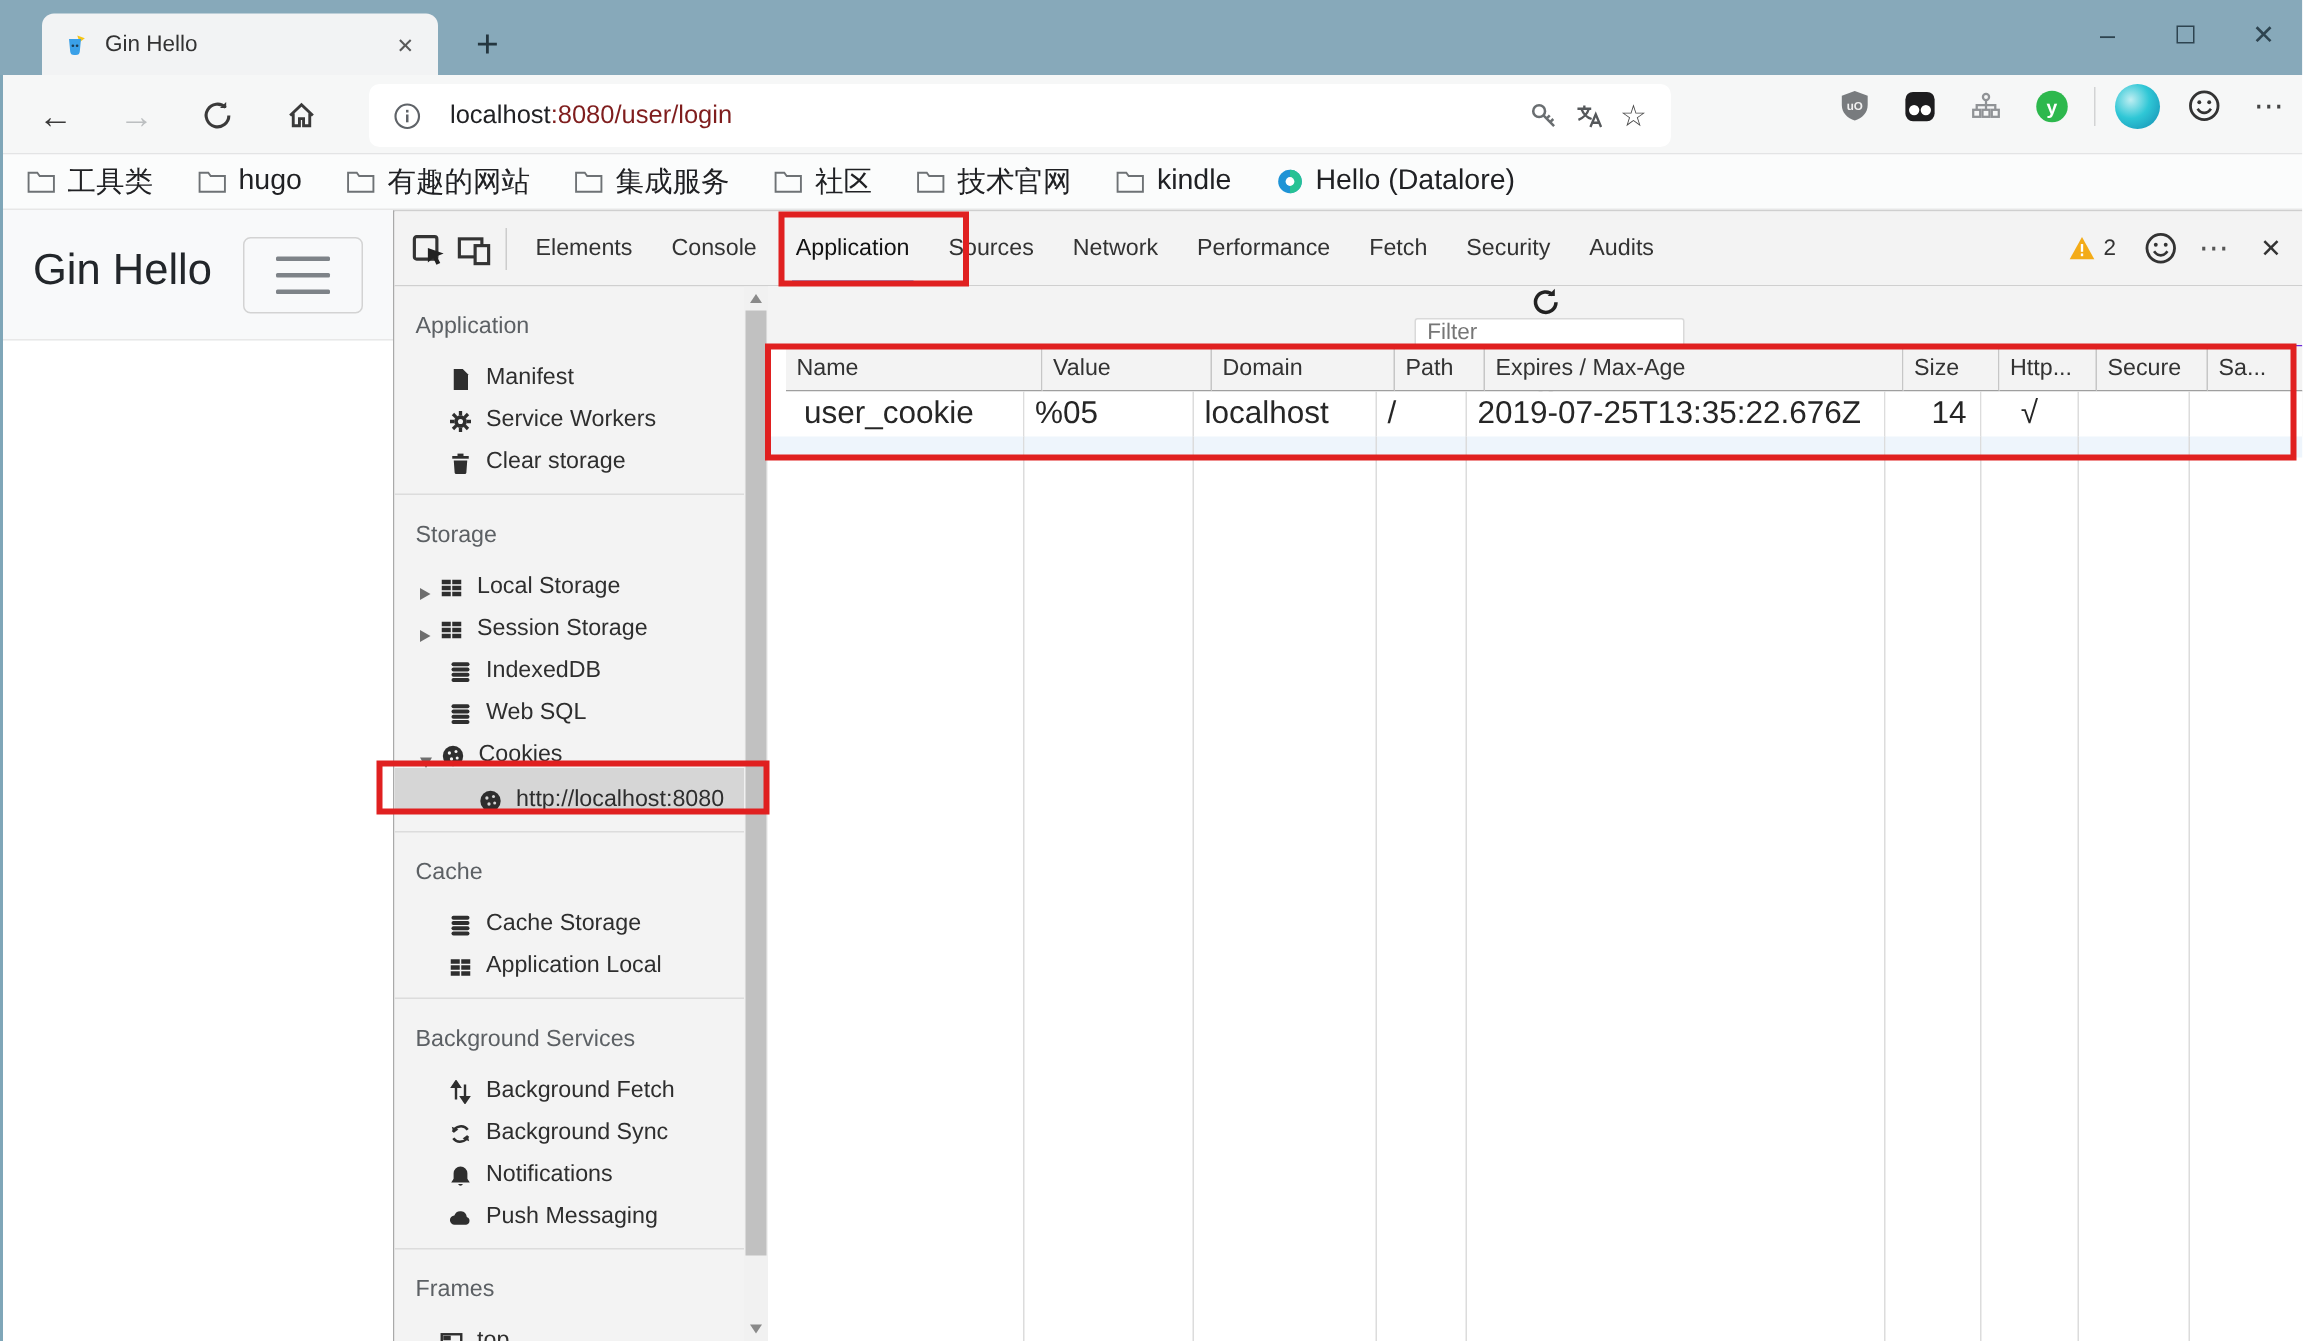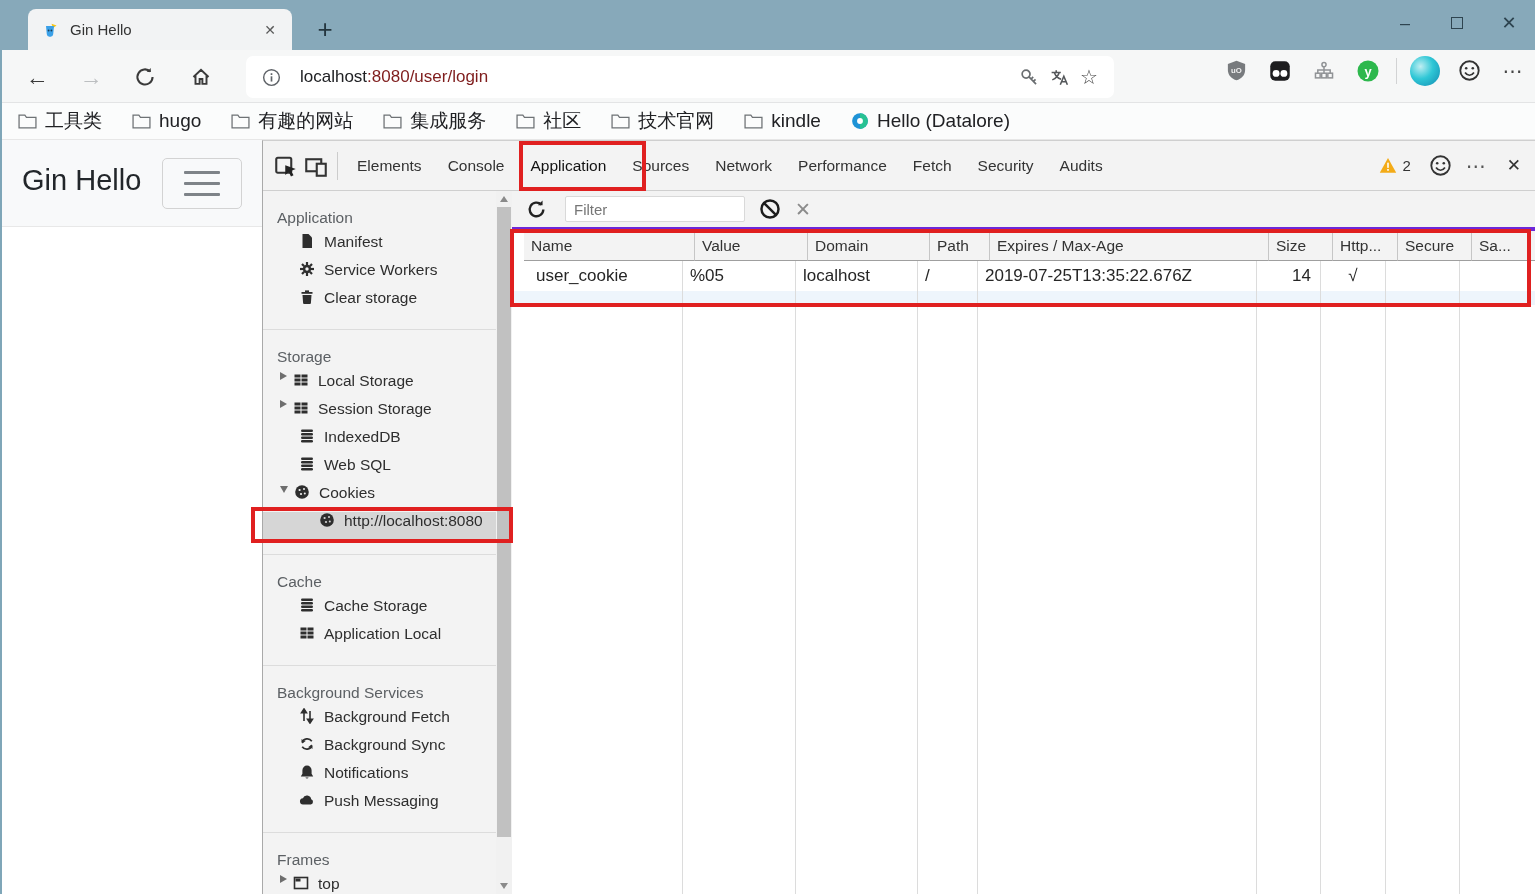--- a/index.html
+++ b/index.html
@@ -71,21 +71,21 @@
   .dt-x { font-size:17px; color:#333; margin-left:16px; padding:0 4px; }
   .dt-dots { font-size:20px; color:#555; margin-left:14px; letter-spacing:1px; }
   .dt-smiley { margin-left:4px; display:flex; }
 
   
   .dt-side { position:absolute; left:0; top:50px; width:249px; bottom:0; background:#f3f3f3; overflow:hidden; }
   .side-inner { position:absolute; left:0; top:0; width:233px; bottom:0; overflow:hidden; }
   .sec { padding:12px 0 12px; border-bottom:1px solid #dcdcdc; }
   .sec.last { border-bottom:none; }
   .sec-title { height:30px; line-height:30px; padding-left:14px; font-size:15.5px; color:#5c6064; }
-  .srow { height:28px; display:flex; align-items:flex-start; padding-left:36px; font-size:15.5px; color:#2e2e2e; }
+  .srow { height:28px; display:flex; align-items:flex-end; padding-left:36px; font-size:15.5px; color:#2e2e2e; }
   .srow .lbl { margin-left:9px; white-space:nowrap; }
   .srow.haspand { padding-left:17px; }
   .srow.child { padding-left:56px; height:30px; }
   .srow.selected { background:#d6d6d6; }
   .tri-r { width:0; height:0; border-left:7px solid #6e6e6e; border-top:4.5px solid transparent;
            border-bottom:4.5px solid transparent; margin-right:6px; }
   .tri-d { width:0; height:0; border-top:7px solid #6e6e6e; border-left:4.5px solid transparent;
            border-right:4.5px solid transparent; margin-right:6px; margin-top:2px; }
   .icon16 { width:16px; height:16px; flex:none; display:flex; }
 
@@ -93,33 +93,33 @@
   .sb { position:absolute; right:0; top:0; width:16px; bottom:0; background:#f1f1f1; }
   .sb-up { position:absolute; top:5px; left:4px; width:0; height:0; border-bottom:6px solid #8a8a8a;
            border-left:4px solid transparent; border-right:4px solid transparent; }
   .sb-down { position:absolute; bottom:5px; left:4px; width:0; height:0; border-top:6px solid #8a8a8a;
              border-left:4px solid transparent; border-right:4px solid transparent; }
   .sb-thumb { position:absolute; left:1px; top:16px; width:14px; height:630px; background:#c1c1c1; }
 
   
   .dt-main { position:absolute; left:249px; top:50px; right:0; bottom:0; background:#fff; }
   .ck-toolbar { position:absolute; left:0; top:0; right:0; height:40px; background:#f3f3f3;
-                border-bottom:4px solid #6d28d9; display:flex; align-items:center; }
+                border-bottom:1px solid #6d28d9; display:flex; align-items:center;flex-direction:column; }
   .ck-toolbar .icon { margin-left:14px; display:flex; }
   .filter { width:180px; height:26px; margin-left:18px; border:1px solid #d9d9d9; background:#fff;
             border-radius:2px; font-size:15px; padding:0 8px; color:#333; font-family:inherit; }
   .filter::placeholder { color:#767676; }
   .grid9 { display:grid; grid-template-columns:171px 113px 122px 60px 279px 64px 65px 74px 76px; }
   .grid-lines { position:absolute; left:0; top:40px; right:0; bottom:0; }
   .grid-lines div { border-right:1px solid #dcdcdc; height:100%; }
   .thead { position:absolute; left:12px; top:40px; right:0; height:30px; }
   .th { background:#f3f3f3; border-right:1px solid #c6c6c6; border-bottom:1px solid #9f9f9f;
         font-size:15.5px; color:#333; line-height:29px; padding-left:7px; white-space:nowrap; overflow:hidden; }
   .trow { position:absolute; left:0; top:70px; right:0; height:30px; }
-  .td { border-right:1px solid #dcdcdc; font-size:17px; color:#262626; line-height:30px;
+  .td { border-right:1px solid #dcdcdc; font-size:21px; color:#262626; line-height:30px;
         padding-left:7px; white-space:nowrap; overflow:hidden; background:#fff; }
   .td.name { padding-left:24px; }
   .td.num { text-align:right; padding-right:9px; padding-left:0; }
   .td.center { text-align:center; padding-left:0; }
   .stripe { position:absolute; left:0; top:100px; right:0; height:14px; }
   .stripe div { background:#eef5fc; border-right:1px solid #dcdcdc; height:100%; }
 
   
   .anno { position:absolute; border:4px solid #e02020; z-index:50; pointer-events:none; }
 </style>

